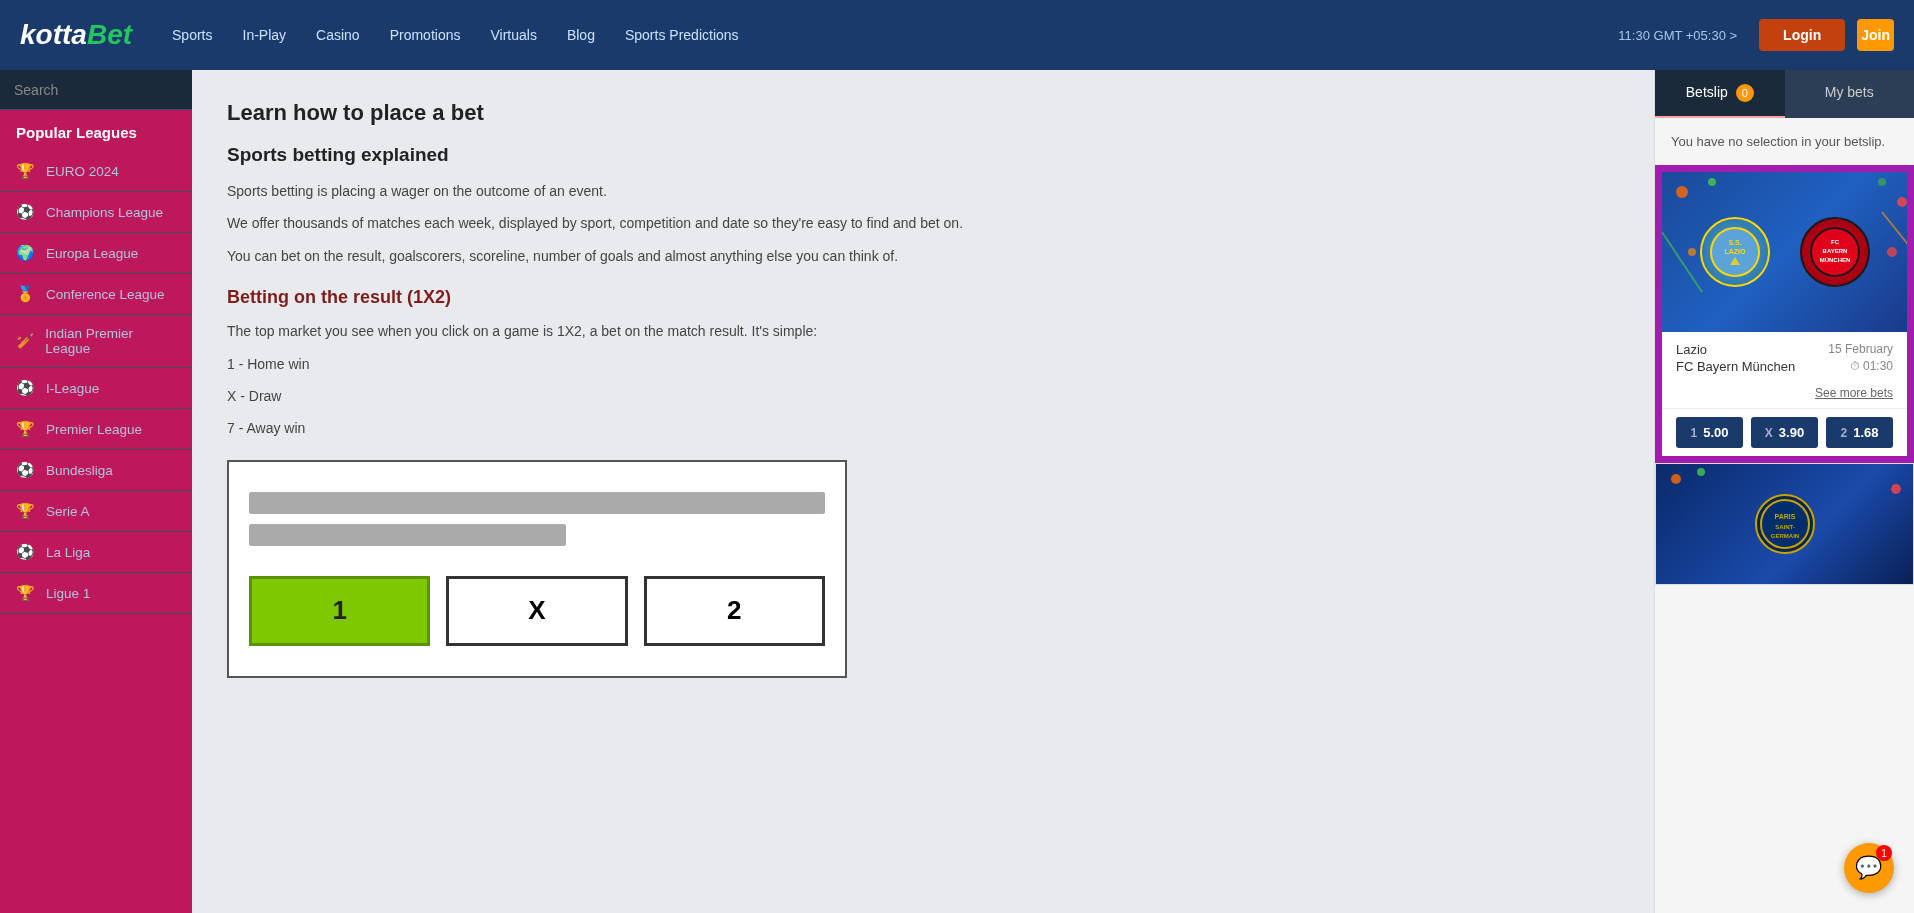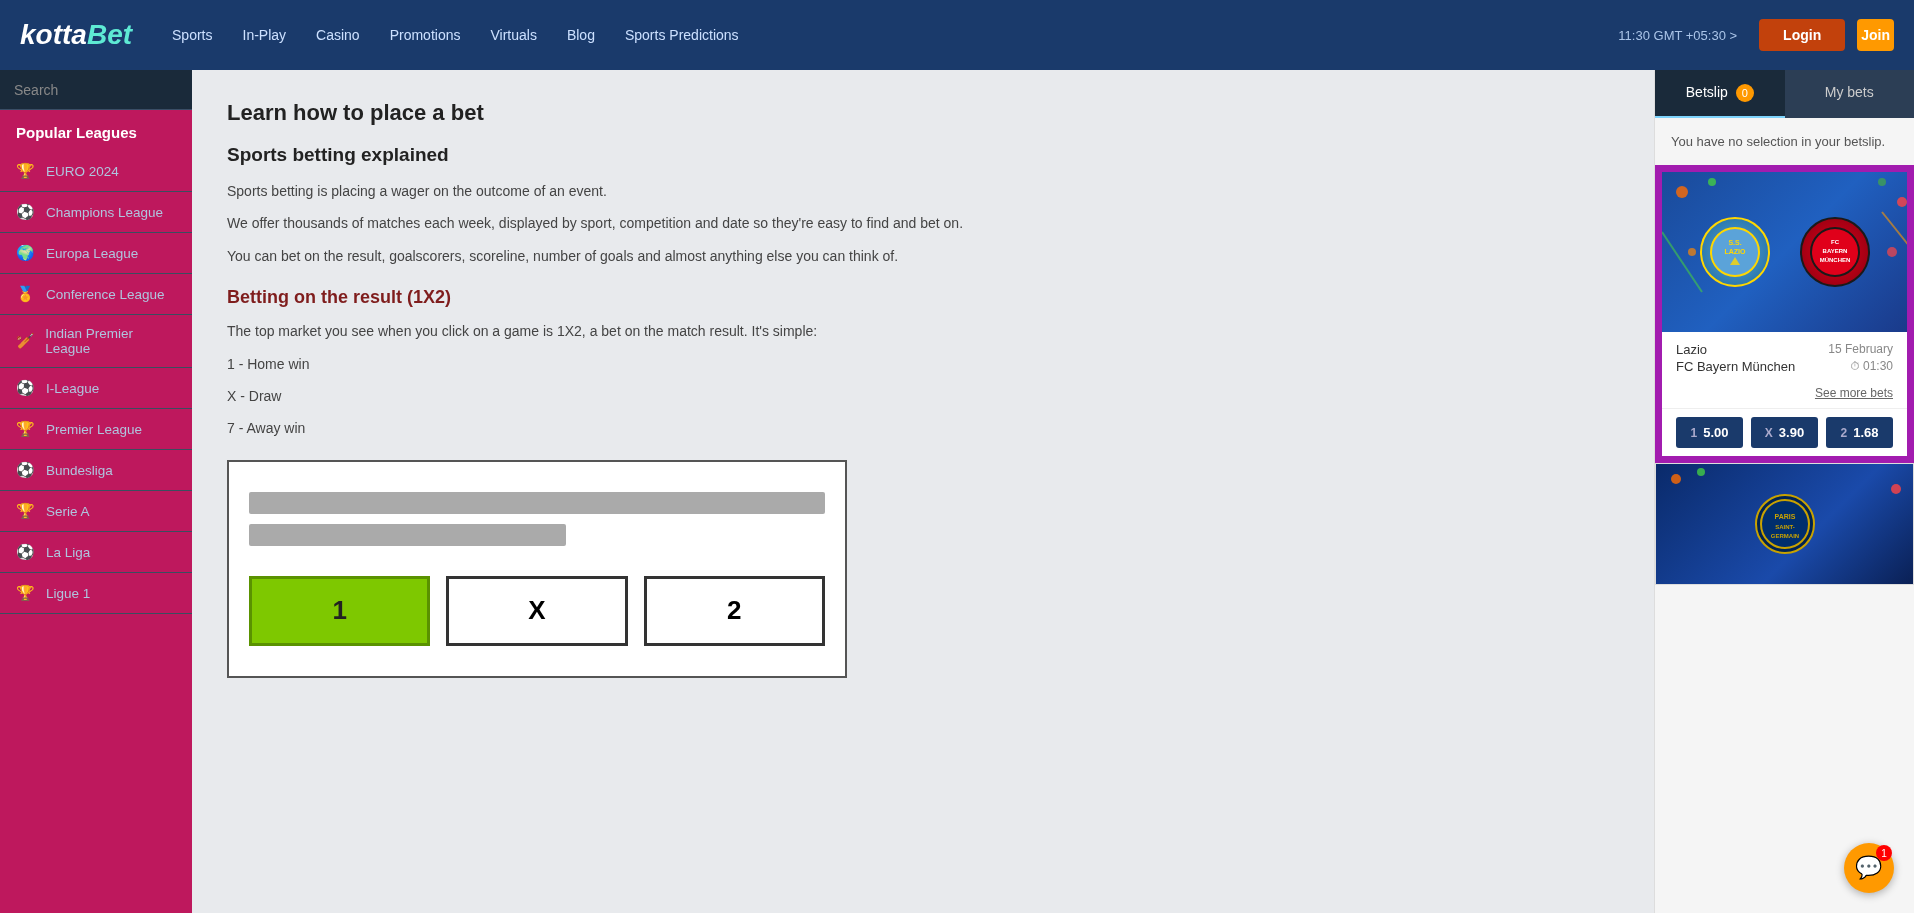--- a/index.html
+++ b/index.html
@@ -18,21 +18,21 @@
       display: flex;
       align-items: center;
       font-size: 28px;
       font-weight: bold;
       color: white;
       margin-right: 40px;
       text-decoration: none;
     }
     .logo-k { color: white; font-style: italic; }
     .logo-lotta { color: white; font-style: italic; }
-    .logo-bet { color: #5eead4; font-style: italic; }
+    .logo-bet { color: #22c55e; font-style: italic; }
     .nav {
       display: flex;
       gap: 30px;
       flex: 1;
     }
     .nav a {
       color: #cce0ff;
       text-decoration: none;
       font-size: 14px;
       font-weight: 500;
@@ -214,21 +214,21 @@
       flex: 1;
       padding: 14px 8px;
       text-align: center;
       color: #ccc;
       cursor: pointer;
       font-size: 14px;
     }
     .betslip-tab.active {
       background: #1a2a3a;
       color: white;
-      border-bottom: 2px solid #7dd3fc;
+      border-bottom: 2px solid #fca5a5;
     }
     .betslip-badge {
       display: inline-block;
       background: #f90;
       color: white;
       border-radius: 50%;
       width: 18px;
       height: 18px;
       font-size: 11px;
       line-height: 18px;

